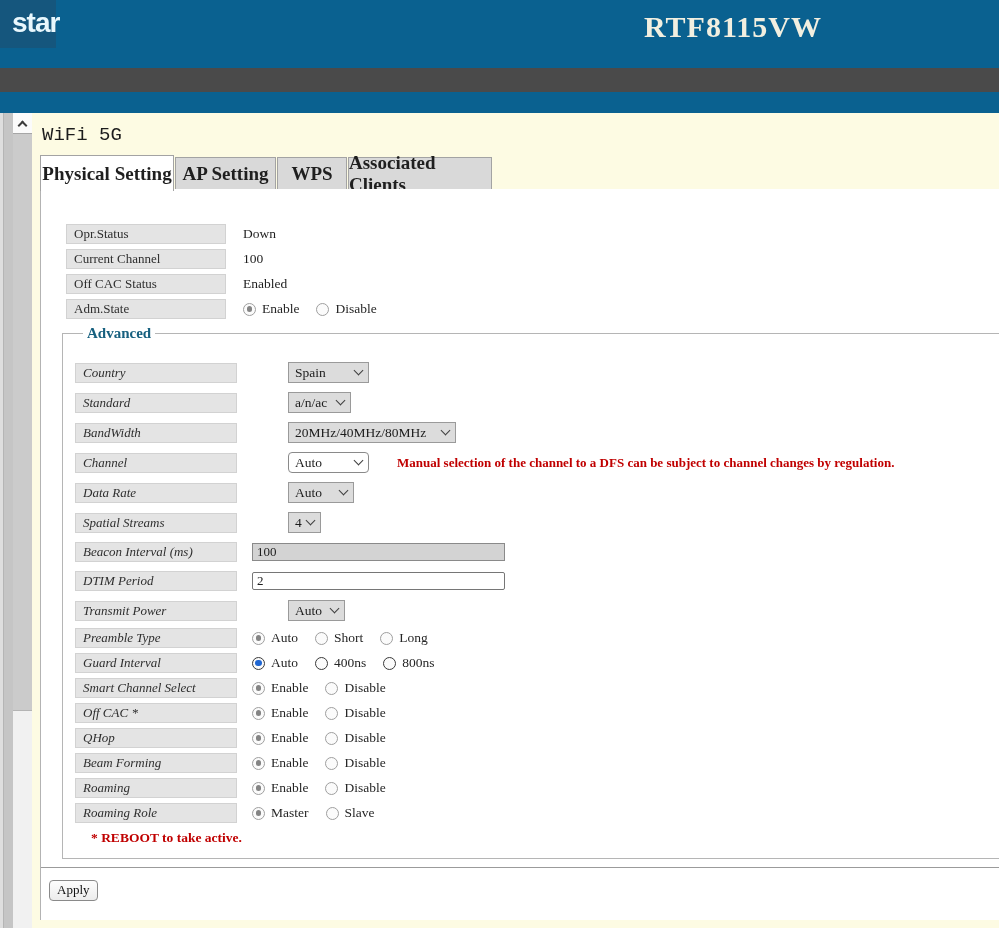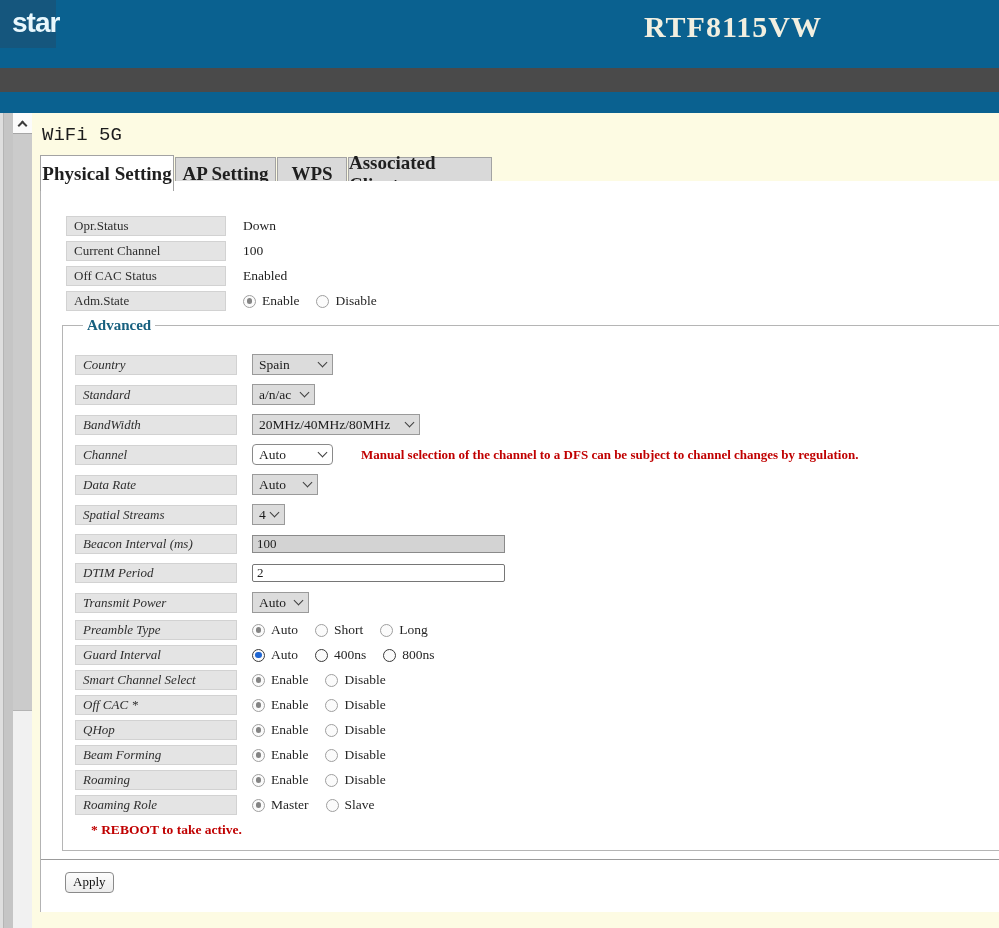--- a/index.html
+++ b/index.html
@@ -35,62 +35,62 @@
   .main { position:absolute; top:113px; left:32px; width:967px; height:815px; background:#fdfbe3; }
   .page-title { position:absolute; left:10px; top:11px; font-size:19px; color:#1c1c1c;font-family:Liberation Mono, monospace; }
 
   .tabrow { position:absolute; left:8px; top:42px; width:959px; height:36px;
             border-bottom:1px solid #a3a3a3; display:flex; align-items:flex-end; }
   .tab { border:1px solid #a3a3a3; border-bottom:none; background:#d9d9d9; height:33px;
          display:flex; align-items:center; justify-content:center; font-weight:700;
          font-size:19px; color:#1f1f1f; margin-right:1px; }
   .tab.active { background:#ffffff; height:36px; margin-bottom:-1px; z-index:2; }
 
-  .content { position:absolute; left:8px; top:68px; width:959px; height:731px; background:#ffffff;
+  .content { position:absolute; left:8px; top:76px; width:959px; height:731px; background:#ffffff;
              border-left:1px solid #b3b3b3; }
   .panel-body { height:679px; border-bottom:1px solid #9b9b9b; padding:35px 0 0 21px; overflow:hidden; }
 
   
   .srow, .arow, .irow, .rrow { display:flex; align-items:center; }
   .srow { margin-left:4px; margin-bottom:5px; height:20px; }
   .flabel { width:160px; height:20px; background:#e4e4e4; border:1px solid #d2d2d2;
             padding:1px 7px; font-size:13px; color:#2e2e2e; line-height:16px; white-space:nowrap; }
   .sval { margin-left:17px; font-size:13.5px; color:#1e1e1e; }
 
   fieldset.advanced { border:1px solid #b5b5b5; margin:6px -8px 0 0; padding:20px 0 12px 12px; }
   fieldset.advanced legend { font-weight:bold; color:#17607f; font-size:15px; padding:0 4px; margin-left:8px; }
   fieldset .flabel { width:162px;font-style:italic; }
   .arow { margin-bottom:9px; height:21px; }
   .irow { margin-bottom:9px; height:20px; }
   .rrow { margin-bottom:9px; height:16px; }
   .ctrl { margin-left:15px; display:flex; align-items:center; }
 
   .gsel { display:inline-flex; align-items:center; background:#dcdcdc; border:1px solid #9a9a9a;
-          height:21px; padding:0 6px; font-size:13.5px; color:#1c1c1c; white-space:nowrap; }
+          height:21px; padding:0 6px; font-size:13.5px; color:#1c1c1c; white-space:nowrap;margin-left:36px; }
   .wsel { background:#ffffff; border-radius:4px; border:1px solid #8a8a8a; }
   .chev { width:7px; height:7px; border-right:1.6px solid #3f3f3f; border-bottom:1.6px solid #3f3f3f;
           transform: translateY(-2px) rotate(45deg); margin-left:auto; flex:none; }
 
   .tinput { width:253px; height:18px; border:1px solid #8a8a8a; font-size:13px;
             font-family:"Liberation Serif","DejaVu Serif",serif; padding:1px 4px; color:#1c1c1c; }
   .tinput.beacon { background:#d3d3d3; }
   .tinput.dtim   { background:#ffffff; border-color:#767676; border-radius:2px; }
 
   .ropt { display:inline-flex; align-items:center; margin-right:17px; font-size:13.5px; color:#262626; cursor:default; }
   .rb   { width:13px; height:13px; border-radius:50%; border:1px solid #9f9f9f; background:#fbfbfb;
           margin-right:6px; position:relative; flex:none; }
   .rb.sel::after { content:""; position:absolute; left:2.7px; top:2.7px; width:5.6px; height:5.6px;
           border-radius:50%; background:#848484; }
   .rb.dark { border-color:#3a3a3a; }
   .rb.dark.sel::after { background:#1f66d2; left:2.1px; top:2.1px; width:6.8px; height:6.8px; }
 
   .warn { color:#c00000; font-size:13px; font-weight:600; margin-left:28px; white-space:nowrap; }
   .note { color:#c00000; font-size:13.5px; font-weight:600; margin:7px 0 0 16px; }
 
-  .apply-area { padding:12px 0 0 24px; background:#ffffff; }
+  .apply-area { padding:12px 0 0 8px; background:#ffffff; }
   .apply-btn { font-family:"Liberation Serif","DejaVu Serif",serif; font-size:13px; color:#111;
                padding:1px 7px 2px 7px; border:1px solid #8a8a8a; border-radius:4px;
                background:linear-gradient(#fdfdfd,#ececec); }
 </style>
 </head>
 <body>
 
 <div class="hdr-top">
   <div class="logo-box">star</div>
   <div class="hdr-title">RTF8115VW</div>

